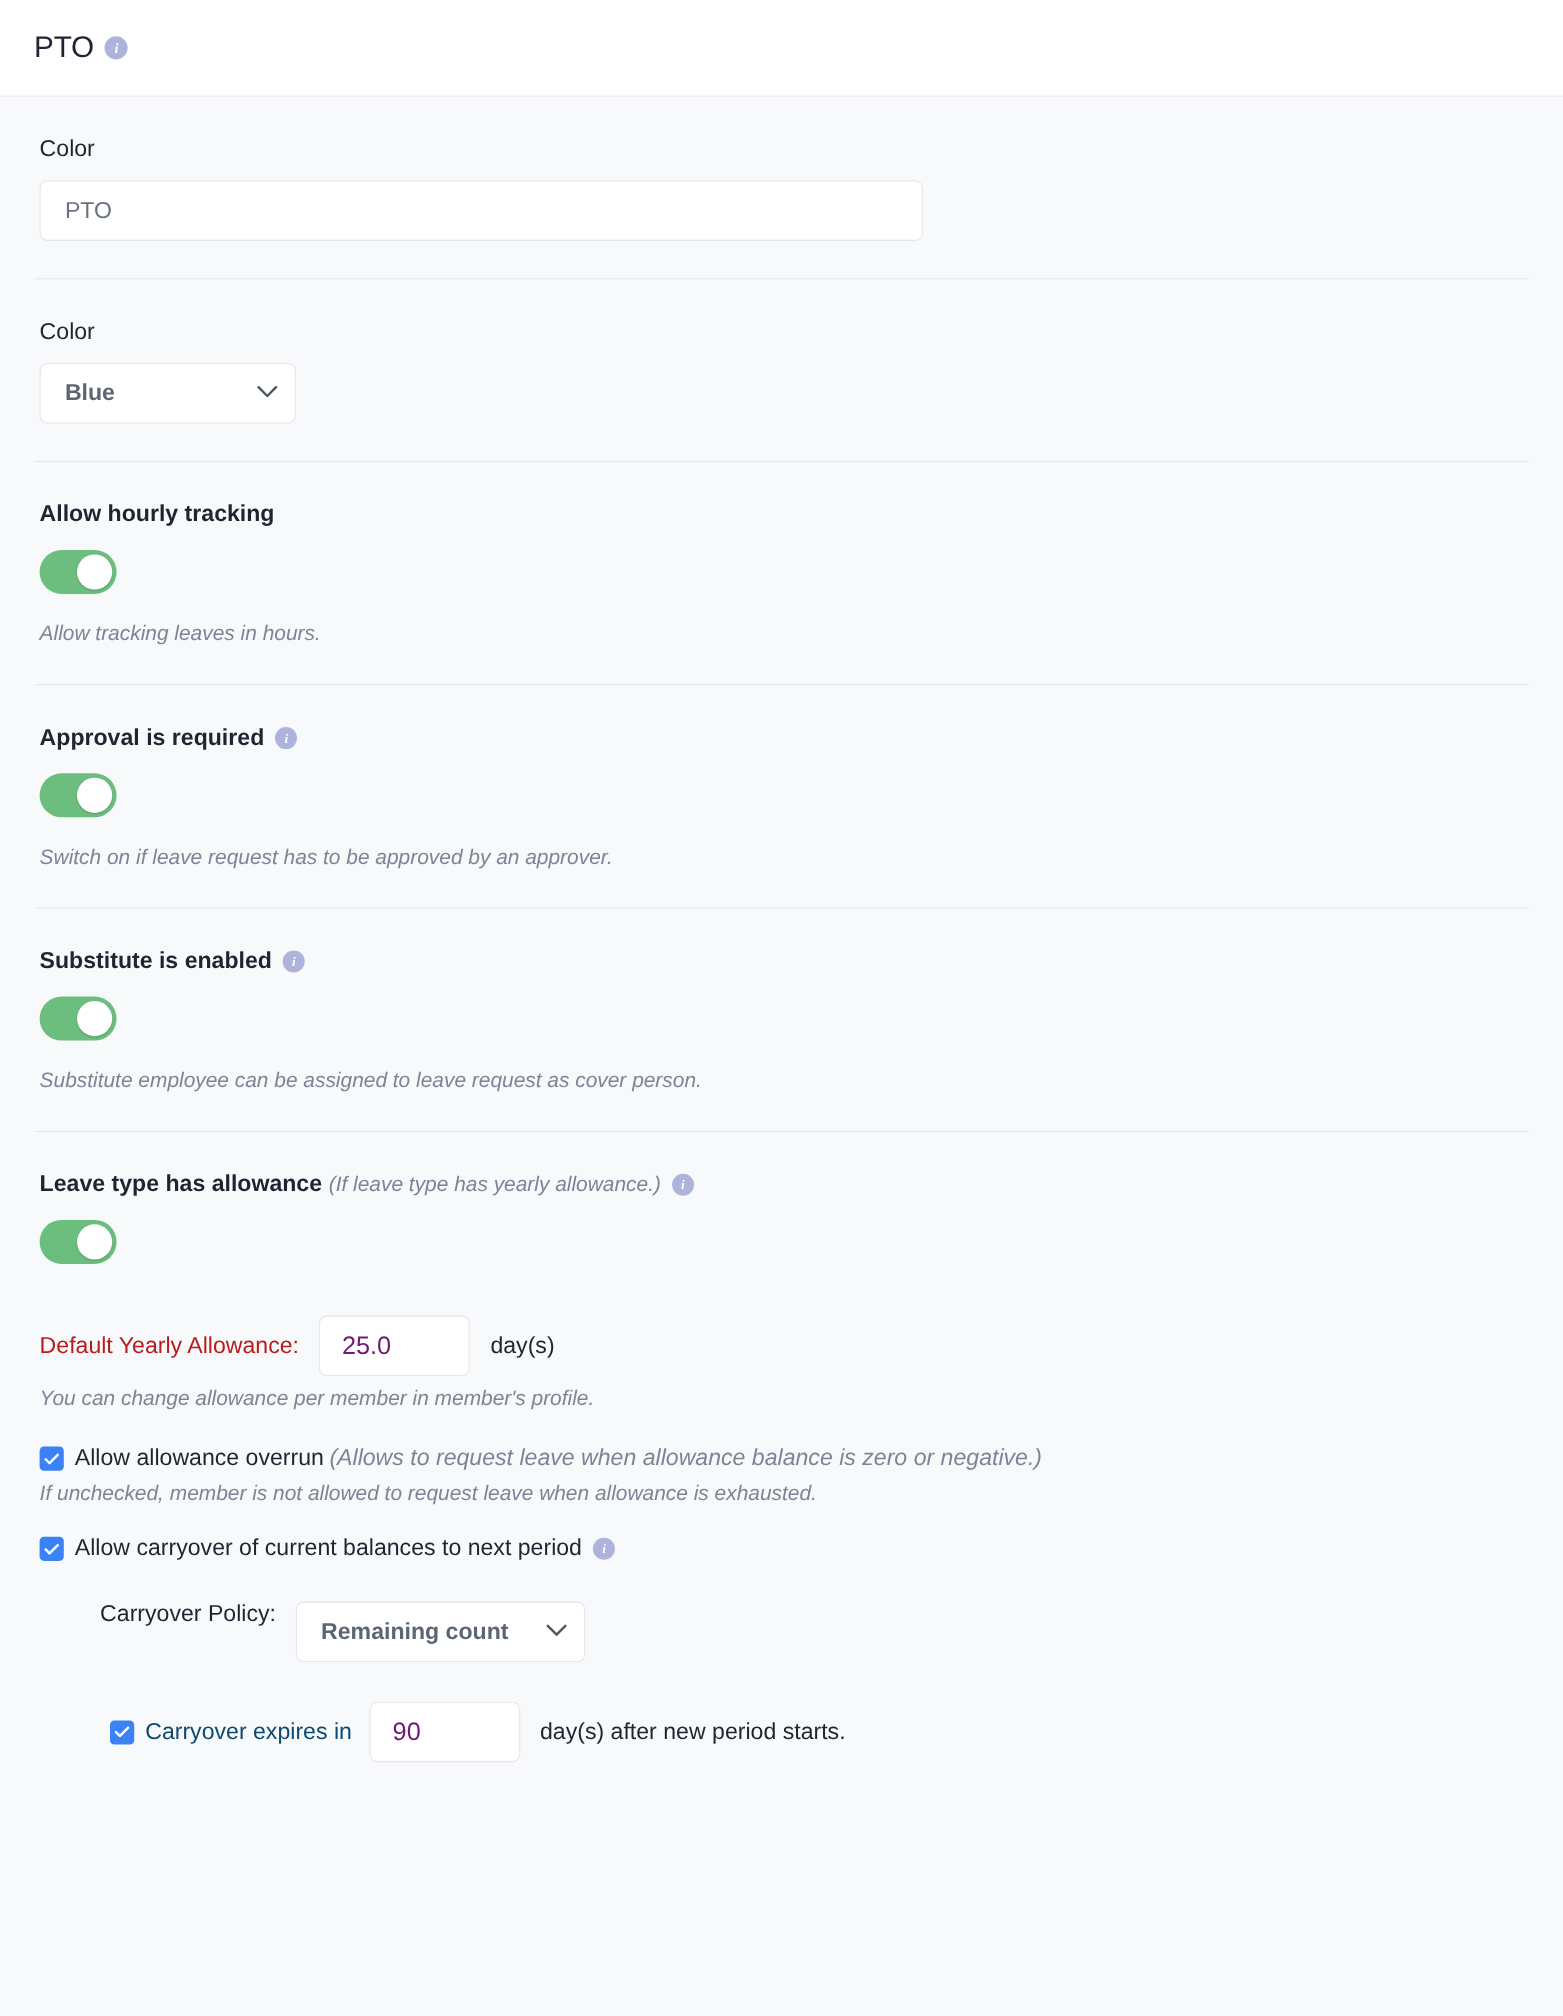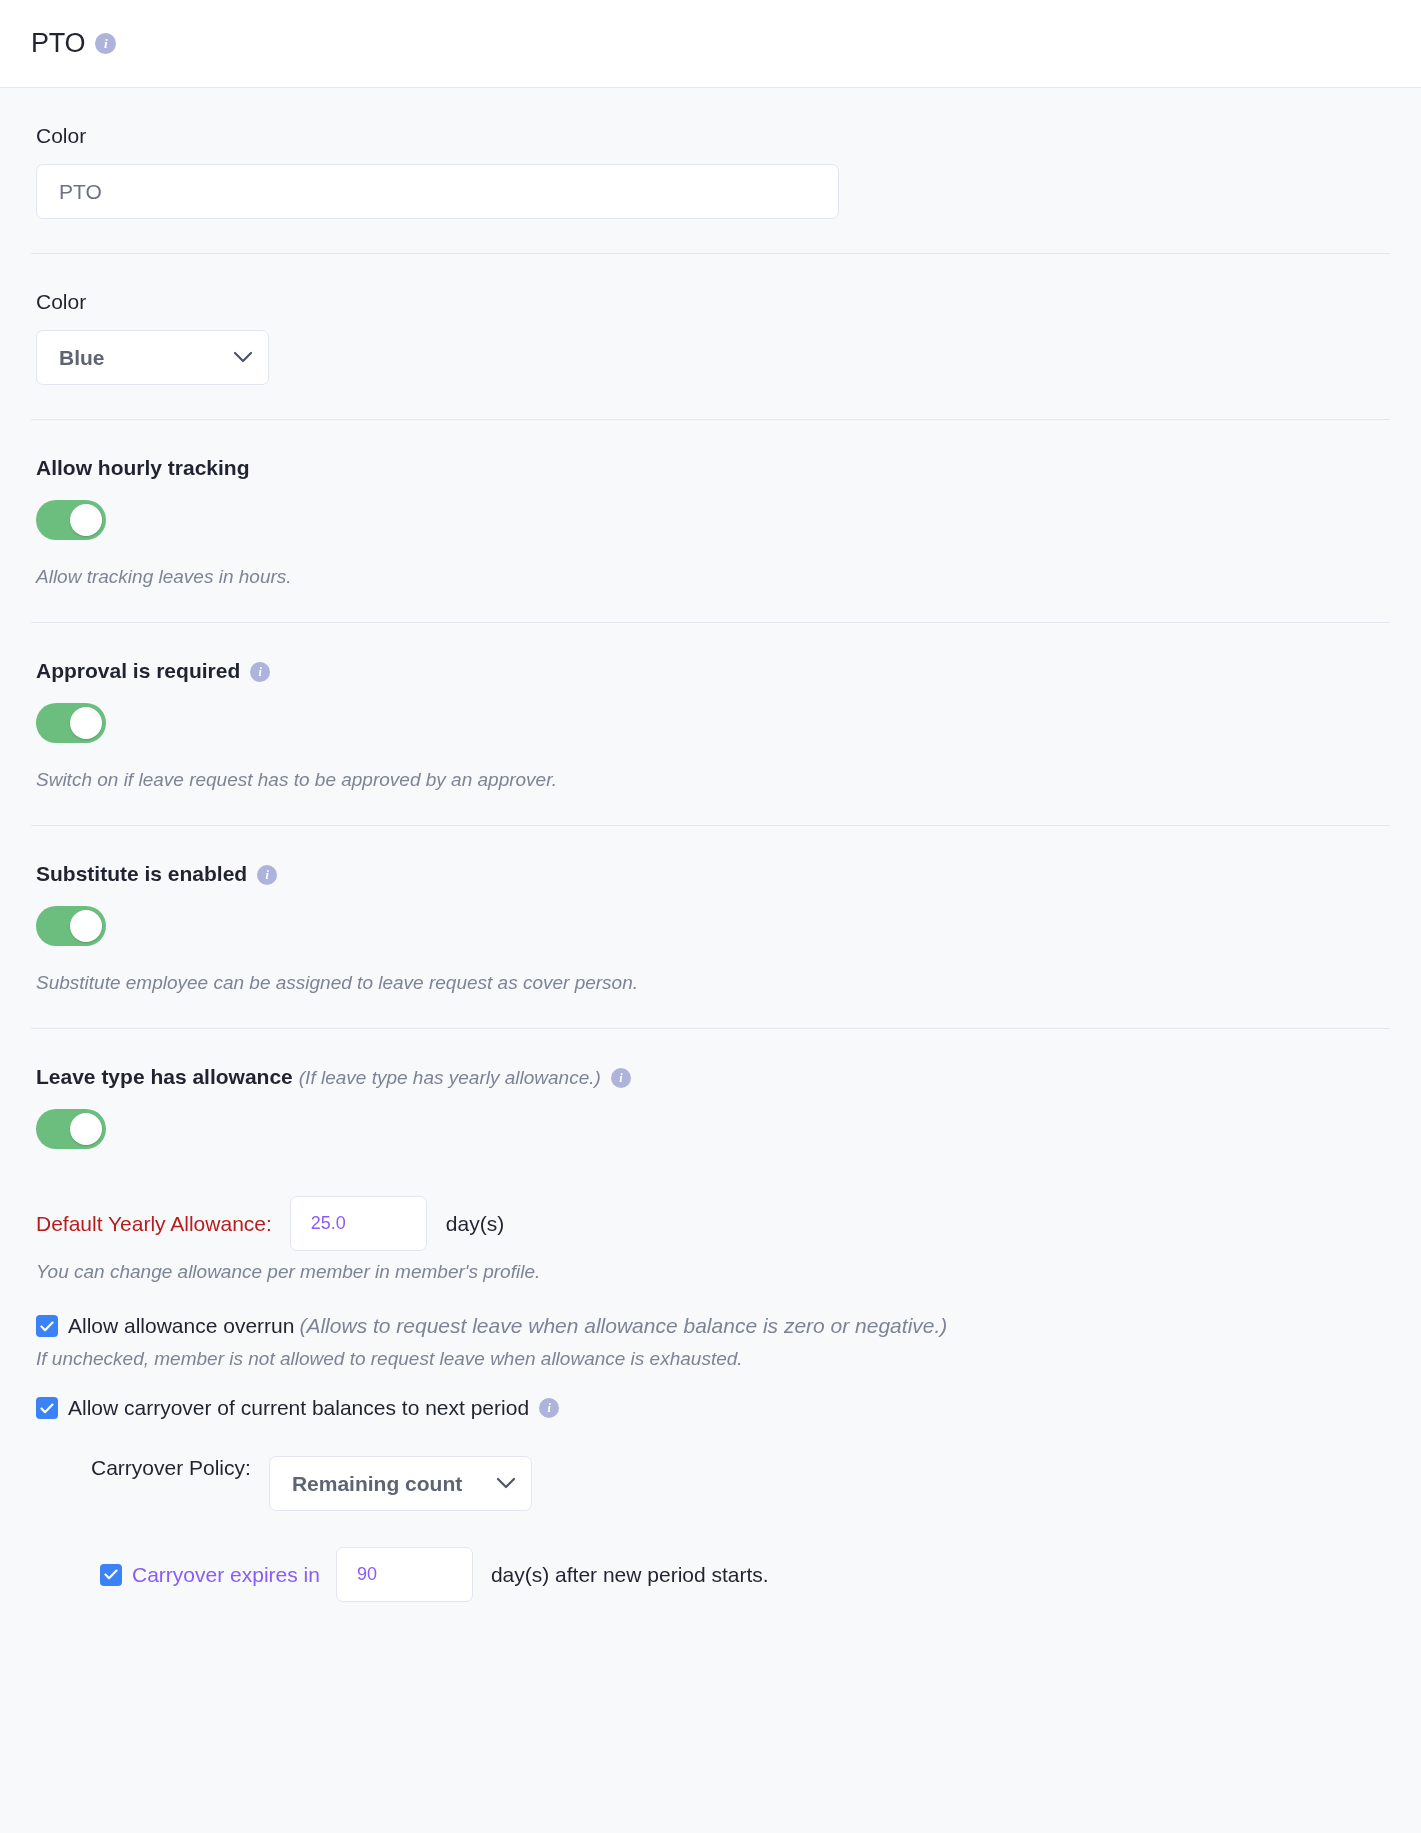--- a/index.html
+++ b/index.html
@@ -165,22 +165,22 @@
     font-size: 21px;
     color: #b91c1c;
     margin-right: 18px;
   }
   .num-input {
     width: 137px;
     height: 55px;
     border: 1px solid #e3e6ee;
     border-radius: 7px;
     background: #ffffff;
-    font-size: 18px;
-    color: #8b5cf6;
+    font-size: 23px;
+    color: #701a75;
     padding: 0 20px;
     font-family: "Liberation Sans", sans-serif;
     outline: none;
   }
   .num-input.small { width: 137px; }
   .alw-unit {
     font-size: 21px;
     color: #1f2430;
     margin-left: 19px;
   }
@@ -226,21 +226,21 @@
     font-size: 21px;
     color: #1f2430;
     margin-right: 18px;
   }
   .expire-row {
     display: flex;
     align-items: center;
     margin-top: 36px;
   }
   .expire-row .checkbox { margin-right: 10px; }
-  .expire-row .label-txt { font-size: 21px; color: #8b5cf6; }
+  .expire-row .label-txt { font-size: 21px; color: #0c4a6e; }
   .expire-row .num-input { margin-left: 16px; }
   .expire-row .tail { font-size: 21px; color: #1f2430; margin-left: 18px; }
 </style>
 </head>
 <body>
 
 <div class="page">
 
   <div class="panel-header">
     <span class="panel-title">PTO</span>

